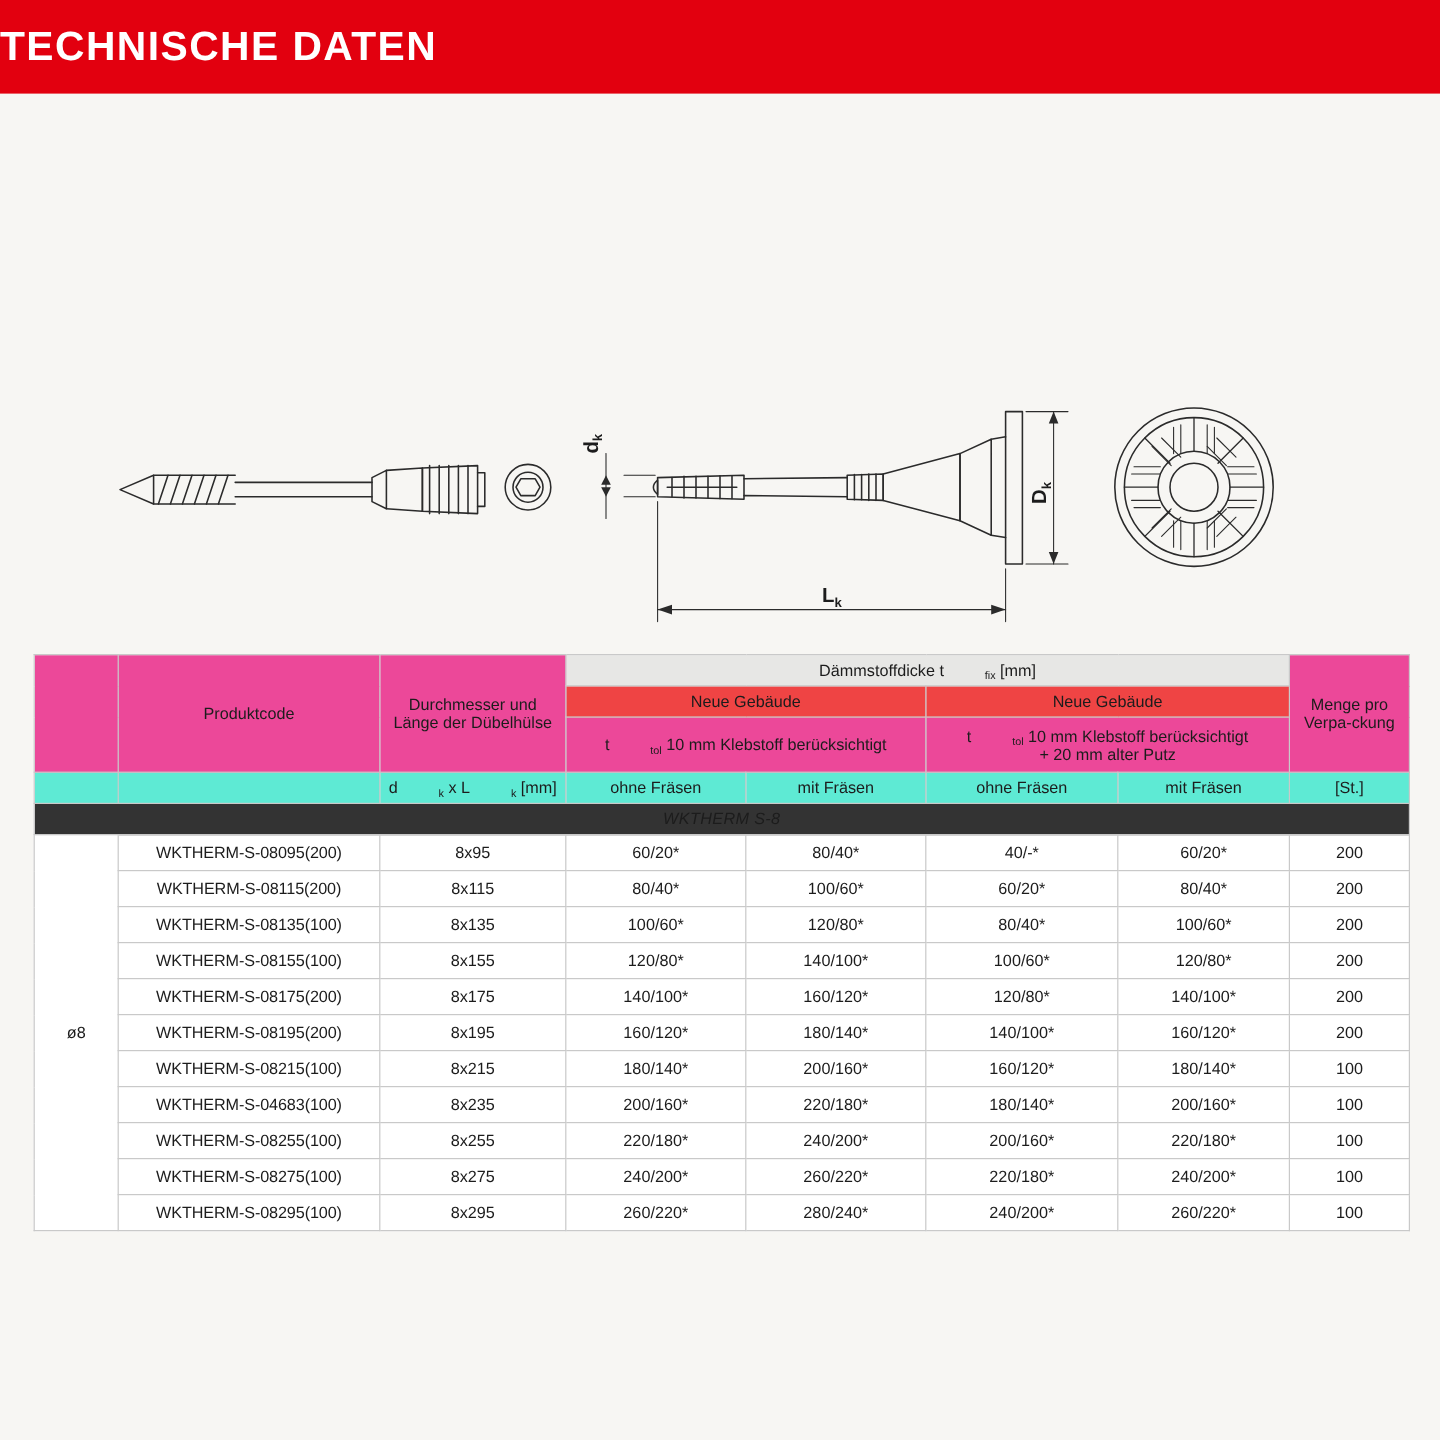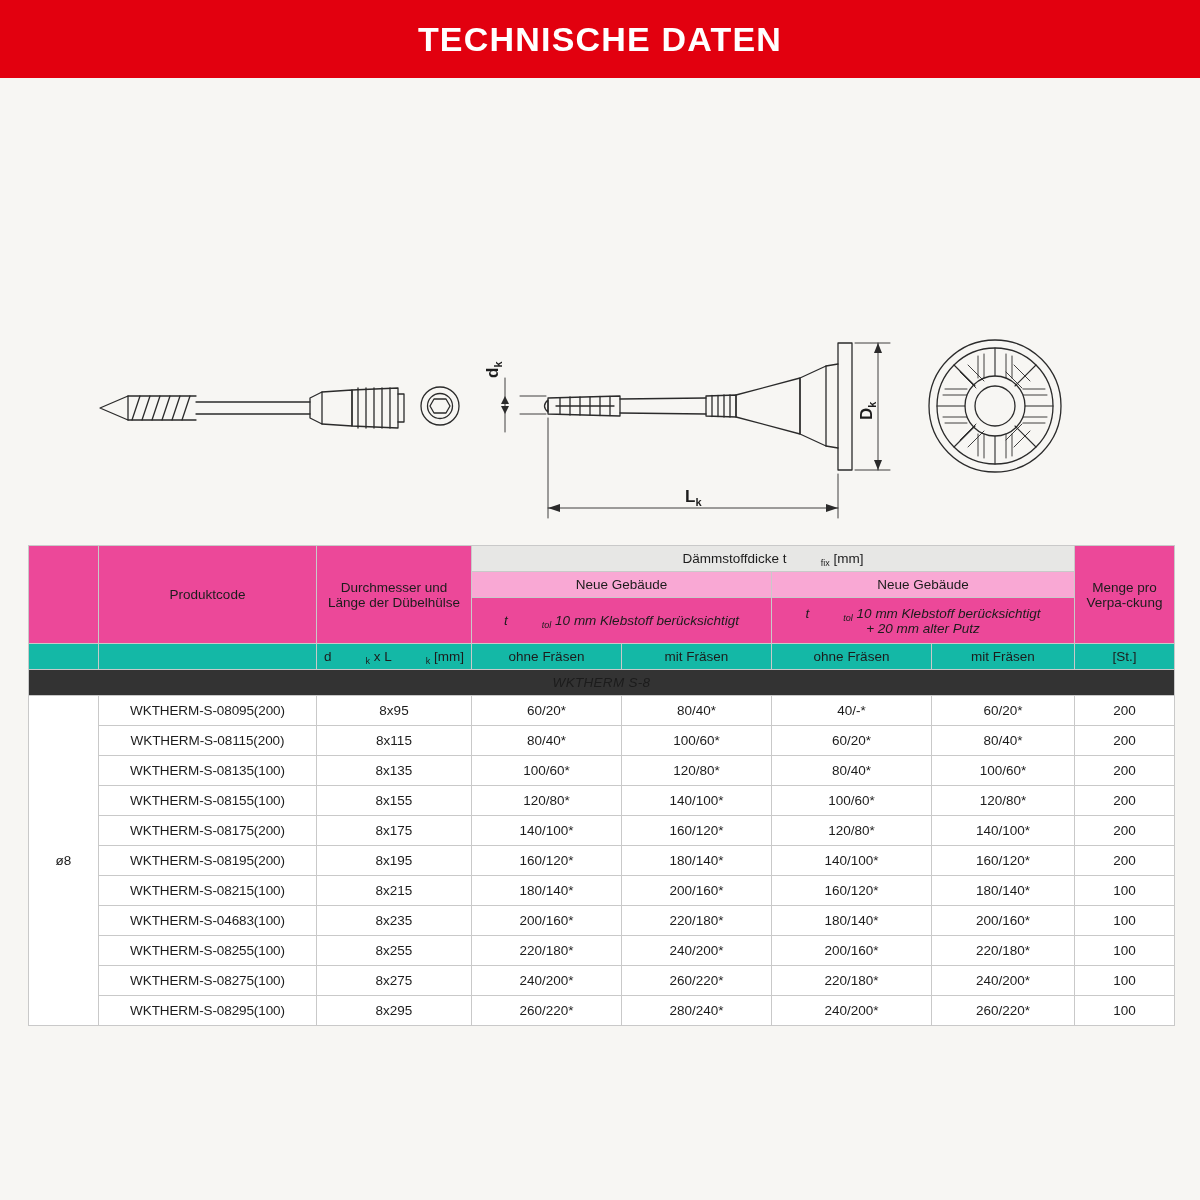--- a/index.html
+++ b/index.html
@@ -15,21 +15,21 @@
     width: 1200px; height: 1200px;
     background: #f7f6f3;
     overflow: hidden;
   }
   
   .header {
     position: absolute;
     top: 0; left: 0;
     width: 1200px; height: 78px;
     background: #e2000f;
-    display: flex; align-items: center; justify-content: center;
+    display: flex; align-items: center; 
   }
   .header-title {
     color: #ffffff;
     font-size: 34px;
     font-weight: bold;
     letter-spacing: 1.2px;
   }
   
   .drawing {
     position: absolute;
@@ -53,42 +53,42 @@
   table.data td, table.data th {
     border: 1px solid #c9c9c9;
     font-weight: normal;
     font-size: 13.5px;
     text-align: center;
     vertical-align: middle;
     padding: 5px 4px;
     color: #1c1c1c;
   }
   .hdr-grey { background: #e7e7e5; }
-  .hdr-grey2 { background: #f9a8d4; }
+  .hdr-grey2 { background: #ef4444; }
   .hdr-plain { background: #ec4899; }
-  .sub-hdr { background: #14b8a6; font-size: 13px; margin-top: 47px; }
+  .sub-hdr { background: #5eead4; font-size: 13px; margin-top: 47px; }
   .section-row td {
     background: #333333;
     color: #ffffff;
     font-size: 14px;
     letter-spacing: .3px;
     padding: 7px 4px;
     border: 1px solid #333333;
     font-style: italic;
   }
   .rowlabel {
     background: #ffffff;
     font-size: 25px;
     font-weight: bold;
     width: 70px;
     margin-top: 12px;
   }
   td.code { font-size: 13.5px; letter-spacing: -0.1px; }
   tr.data-row td { height: 30px; }
-  .hdr-tall { height: 46px; font-style: italic; }
+  .hdr-tall { height: 46px; }
   sub { font-size: 9px; vertical-align: baseline; position: relative; top: 3px; padding-left: 34px; }
 </style>
 </head>
 <body>
 
 <div class="page">
 
   <div class="header">
     <div class="header-title">TECHNISCHE DATEN</div>
   </div>

